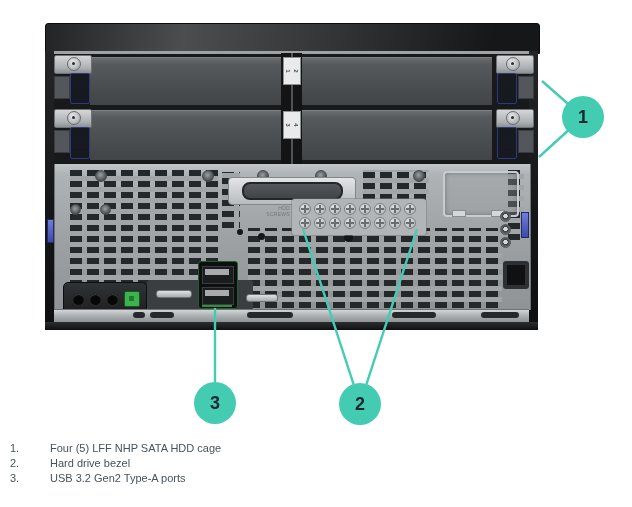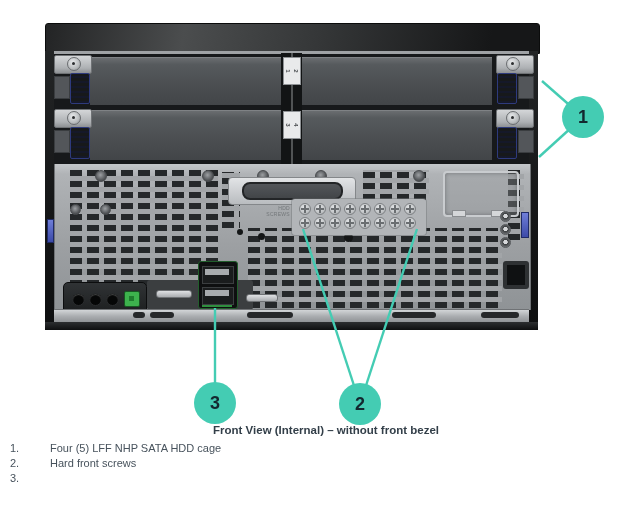--- a/index.html
+++ b/index.html
@@ -226,29 +226,29 @@
     <line x1="583" y1="117" x2="539" y2="157" stroke-width="2.4" stroke="#44CCB3"></line>
     <line x1="360" y1="404" x2="303" y2="229" stroke-width="2.4" stroke="#44CCB3"></line>
     <line x1="360" y1="404" x2="417" y2="229" stroke-width="2.4" stroke="#44CCB3"></line>
     <line x1="215" y1="403" x2="215" y2="308" stroke-width="2.4" stroke="#44CCB3"></line>
   </svg>
 
   <div class="abs callout" style="left:562px;top:96px;">1</div>
   <div class="abs callout" style="left:339px;top:383px;">2</div>
   <div class="abs callout" style="left:194px;top:382px;">3</div>
 
-  <div class="abs caption" style="left:326px;top:424px;">Front View (Internal) – without front bezel</div>
 
   <div class="abs" style="left:0;top:442px;width:632px;">
     <div class="abs" style="left:0;top:0;width:632px;height:14px;">
       <span class="abs legend-num" style="left:10px;top:0;">1.</span>
       <span class="abs legend-text" style="left:50px;top:0;">Four (5) LFF NHP SATA HDD cage</span>
     </div>
     <div class="abs" style="left:0;top:15px;width:632px;height:14px;">
       <span class="abs legend-num" style="left:10px;top:0;">2.</span>
-      <span class="abs legend-text" style="left:50px;top:0;">Hard front screws</span>
+      <span class="abs legend-text" style="left:50px;top:0;">Hard drive bezel</span>
     </div>
     <div class="abs" style="left:0;top:30px;width:632px;height:14px;">
       <span class="abs legend-num" style="left:10px;top:0;">3.</span>
+      <span class="abs legend-text" style="left:50px;top:0;">USB 3.2 Gen2 Type-A ports</span>
     </div>
   </div>
 
 </div>
 
 </body></html>

